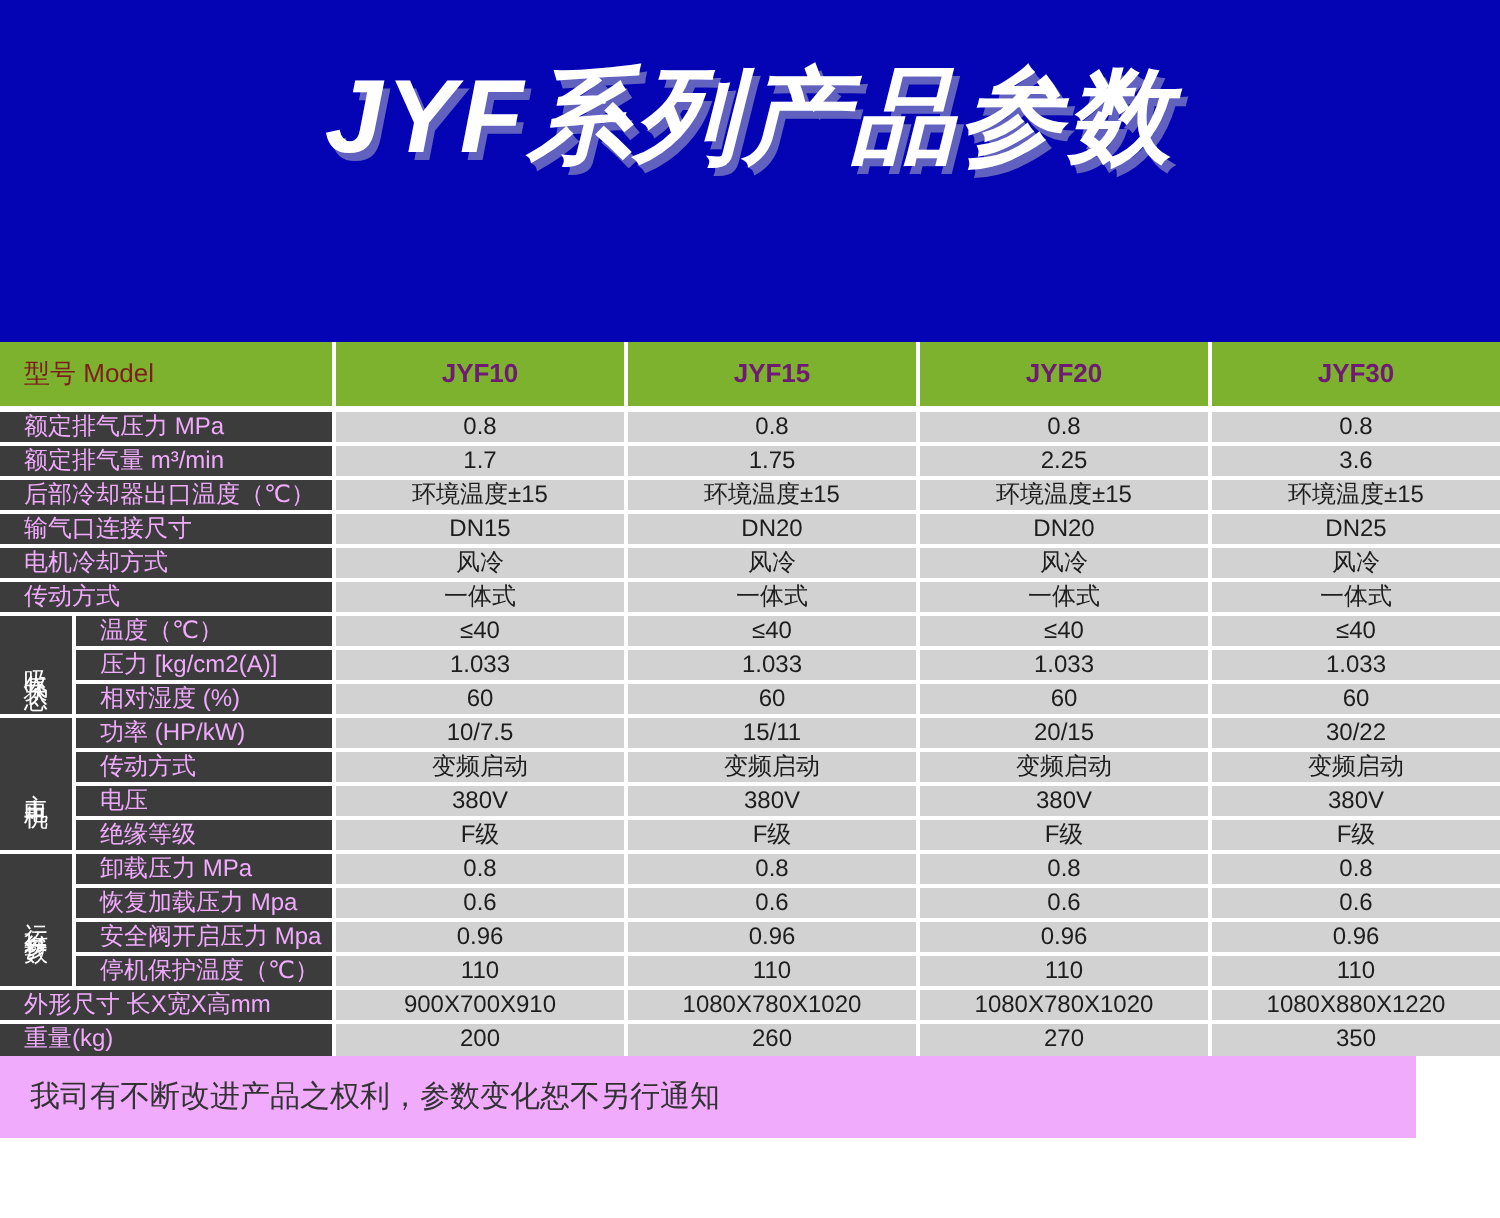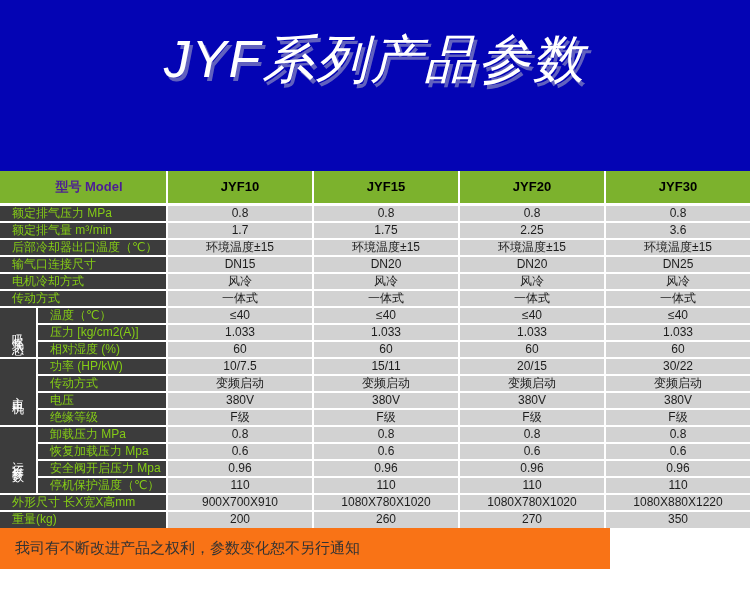--- a/index.html
+++ b/index.html
@@ -3,65 +3,65 @@
 <meta charset="utf-8">
 <style>
   * { margin:0; padding:0; box-sizing:border-box; }
   html,body { width:750px; background:#ffffff; font-family:"Liberation Sans","DejaVu Sans",sans-serif; }
   .page { width:750px; height:609px; background:#ffffff; overflow:hidden; }
 
   
   .banner { width:750px; height:171px; background:#0404b4; color:#ffffff; text-align:center; overflow:hidden; }
   .banner-title {
     margin-top:28px;
-    font-size:52px; line-height:62px; font-weight:normal; font-style:italic;
+    font-size:52px; line-height:62px; font-weight:bold; font-style:italic;
     letter-spacing:2px; white-space:nowrap;
     text-shadow:3px 4px 0 rgba(175,175,200,0.55);
   }
   .banner-subtitle {
     margin-top:8px;
     font-size:19px; font-weight:bold; letter-spacing:6px; word-spacing:12px;
     white-space:nowrap;
   }
 
   
   table.spec { width:750px; border-collapse:collapse; table-layout:fixed; }
   table.spec td, table.spec th { border:2px solid #ffffff; overflow:hidden; white-space:nowrap; }
   table.spec th { border-top:none; border-bottom:3px solid #ffffff; }
   table.spec td:first-child, table.spec th:first-child { border-left:none; }
   table.spec td:last-child, table.spec th:last-child { border-right:none; }
   table.spec tr:last-child td { border-bottom:none; }
 
   th.model-head {
-    background:#7cb22d; color:#4c1d95; height:33px;
-    text-align:center; padding-left:12px; font-size:13px; font-weight:bold;
+    background:#7cb22d; color:#7f1d1d; height:33px;
+    text-align:left; padding-left:12px; font-size:13px; font-weight:normal;
   }
   th.col-head {
-    background:#7cb22d; color:#000000; height:33px;
+    background:#7cb22d; color:#701a75; height:33px;
     text-align:center; font-size:13px; font-weight:bold;
   }
   td.label-cell {
-    background:#3c3c3c; color:#84cc16; height:17px;
+    background:#3c3c3c; color:#f0abfc; height:17px;
     text-align:left; padding-left:12px; font-size:12px; line-height:15px;
   }
   td.group-cell {
     background:#3c3c3c; color:#ffffff;
     text-align:center; vertical-align:middle; font-size:12px;
   }
   td.group-cell span {
     display:inline-block; writing-mode:vertical-rl; text-orientation:upright;
     letter-spacing:3px; line-height:14px;
   }
   td.value-cell {
     background:#d2d2d2; color:#1d1d1d; height:17px;
     text-align:center; font-size:12px; line-height:15px;
   }
 
   
-  .footer { width:610px; height:41px; background:#f97316; }
+  .footer { width:708px; height:41px; background:#f0abfc; }
   .footer-note { padding:11px 0 0 15px; font-size:15px; color:#333333; }
 </style>
 </head>
 <body>
 
 <div class="page">
 
   <div class="banner">
     <div class="banner-title">JYF系列产品参数</div>
   </div>

